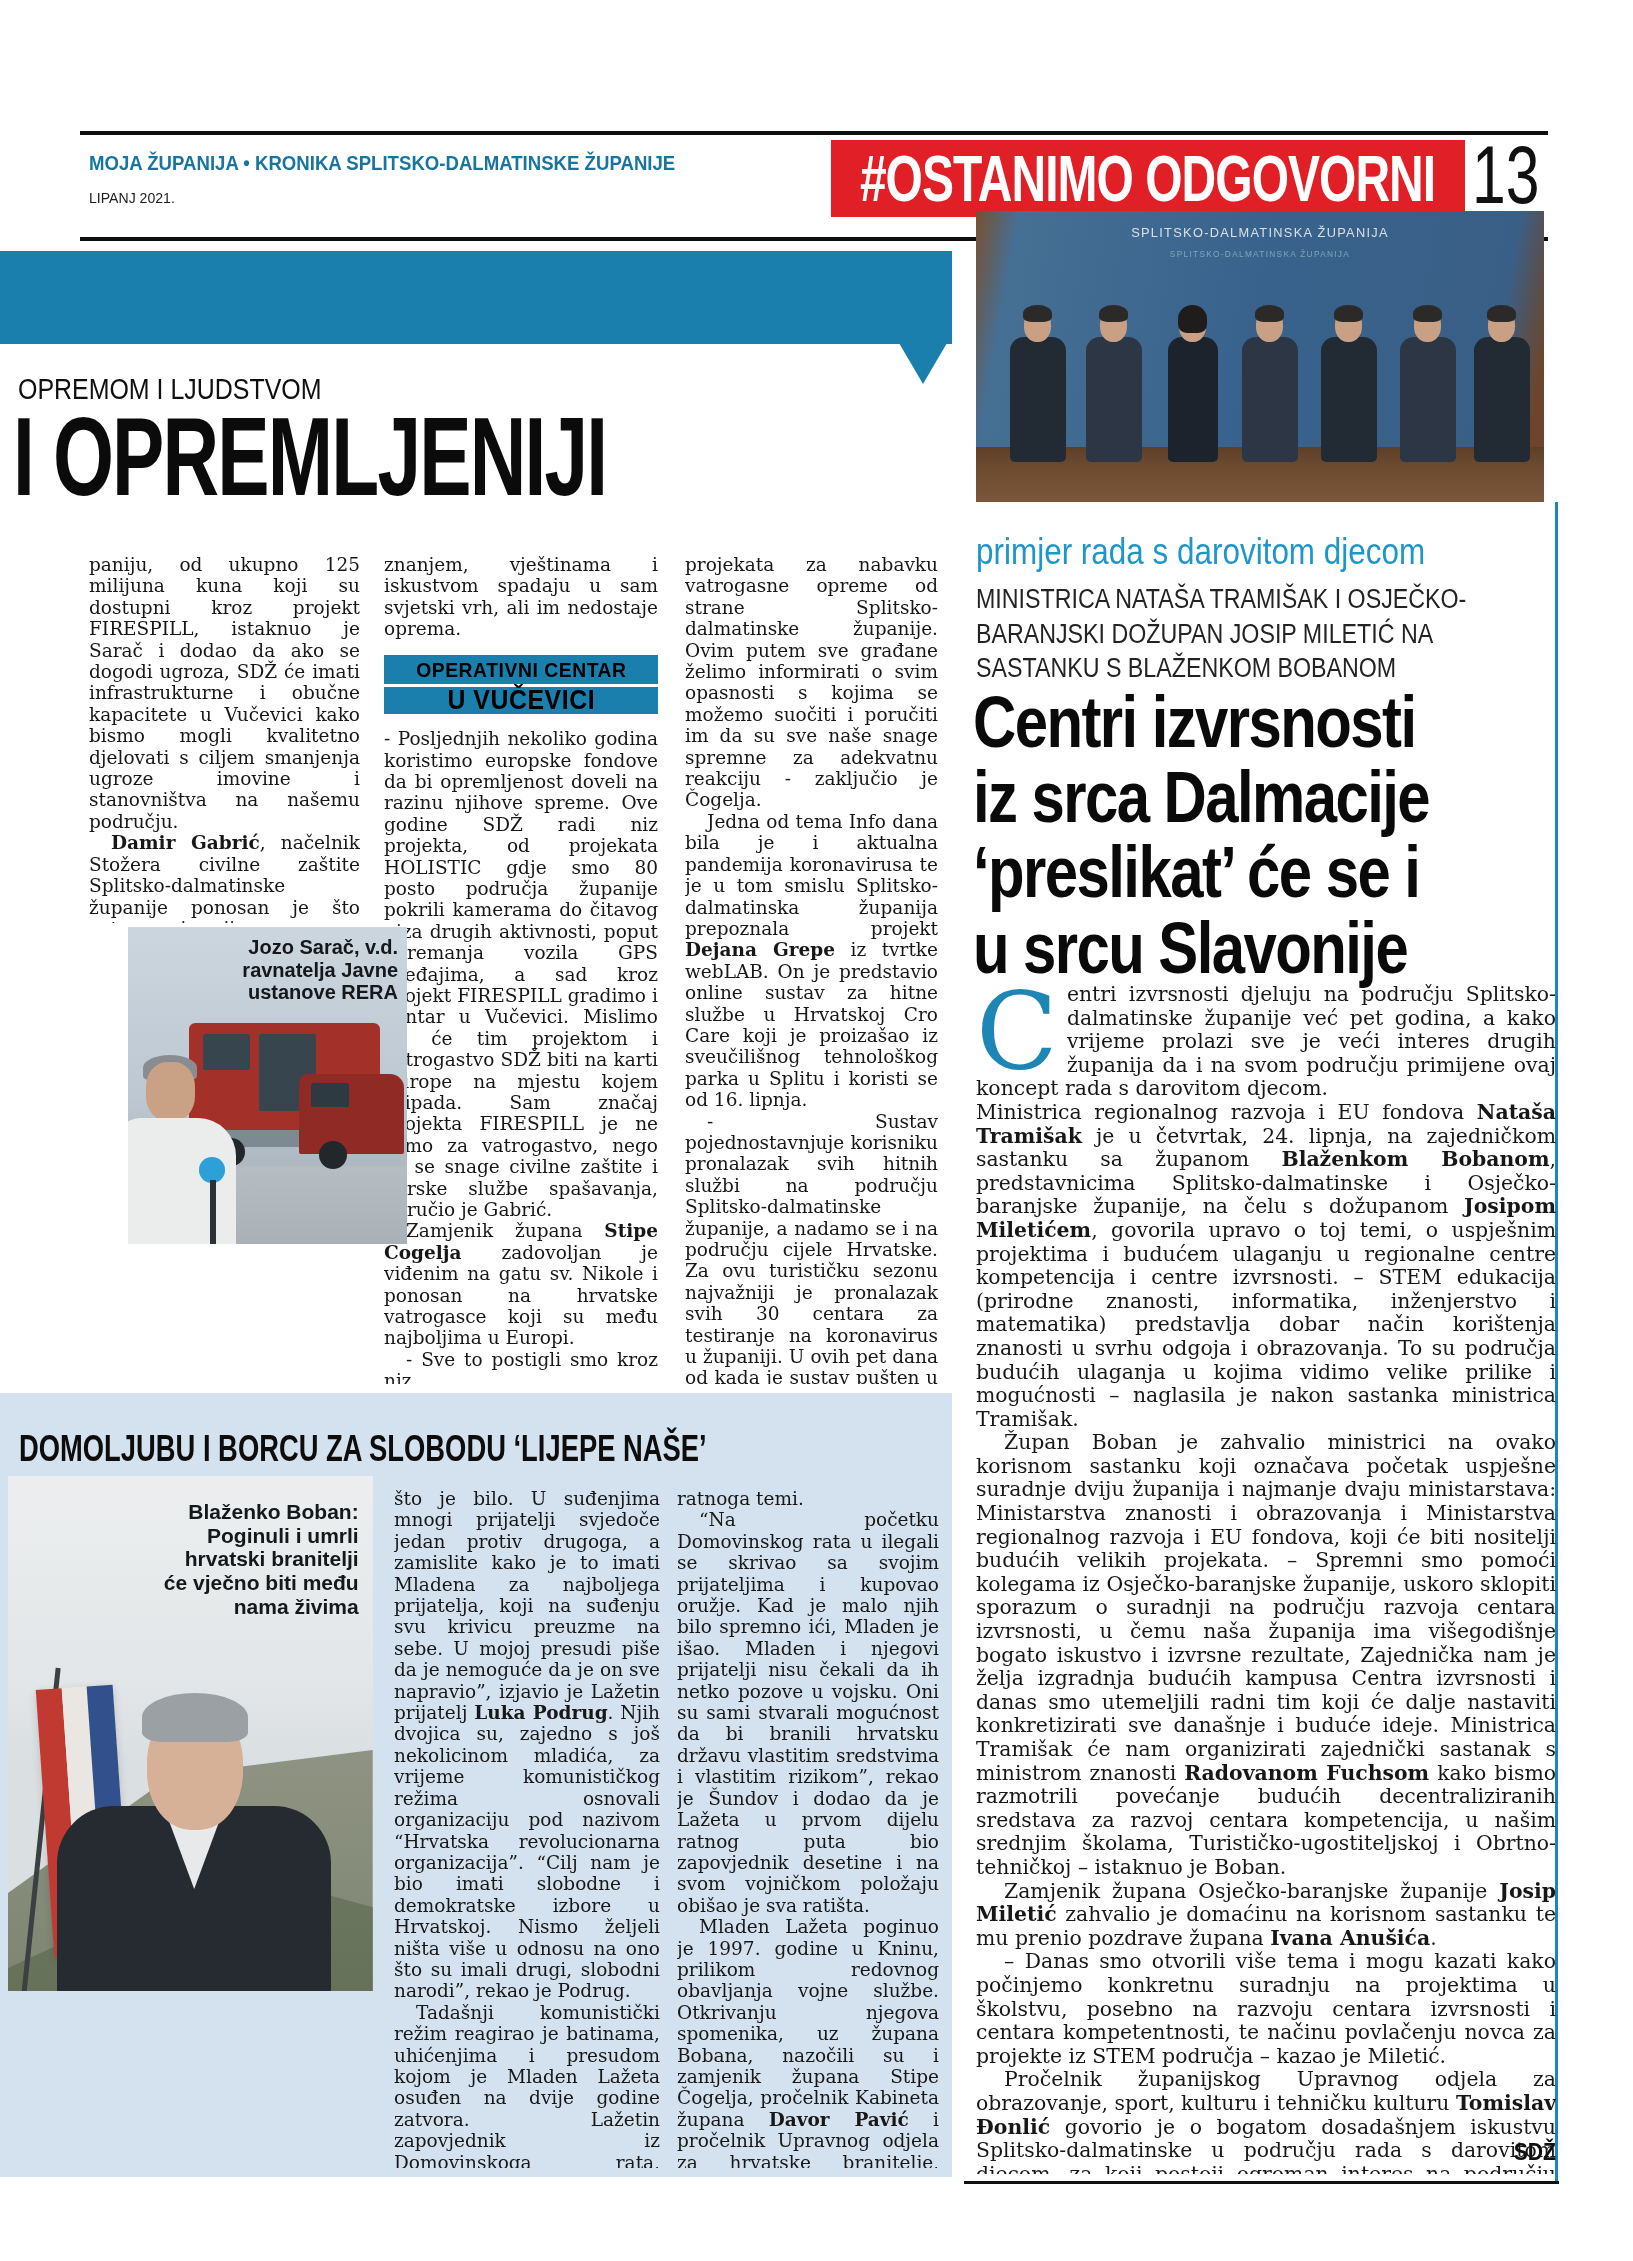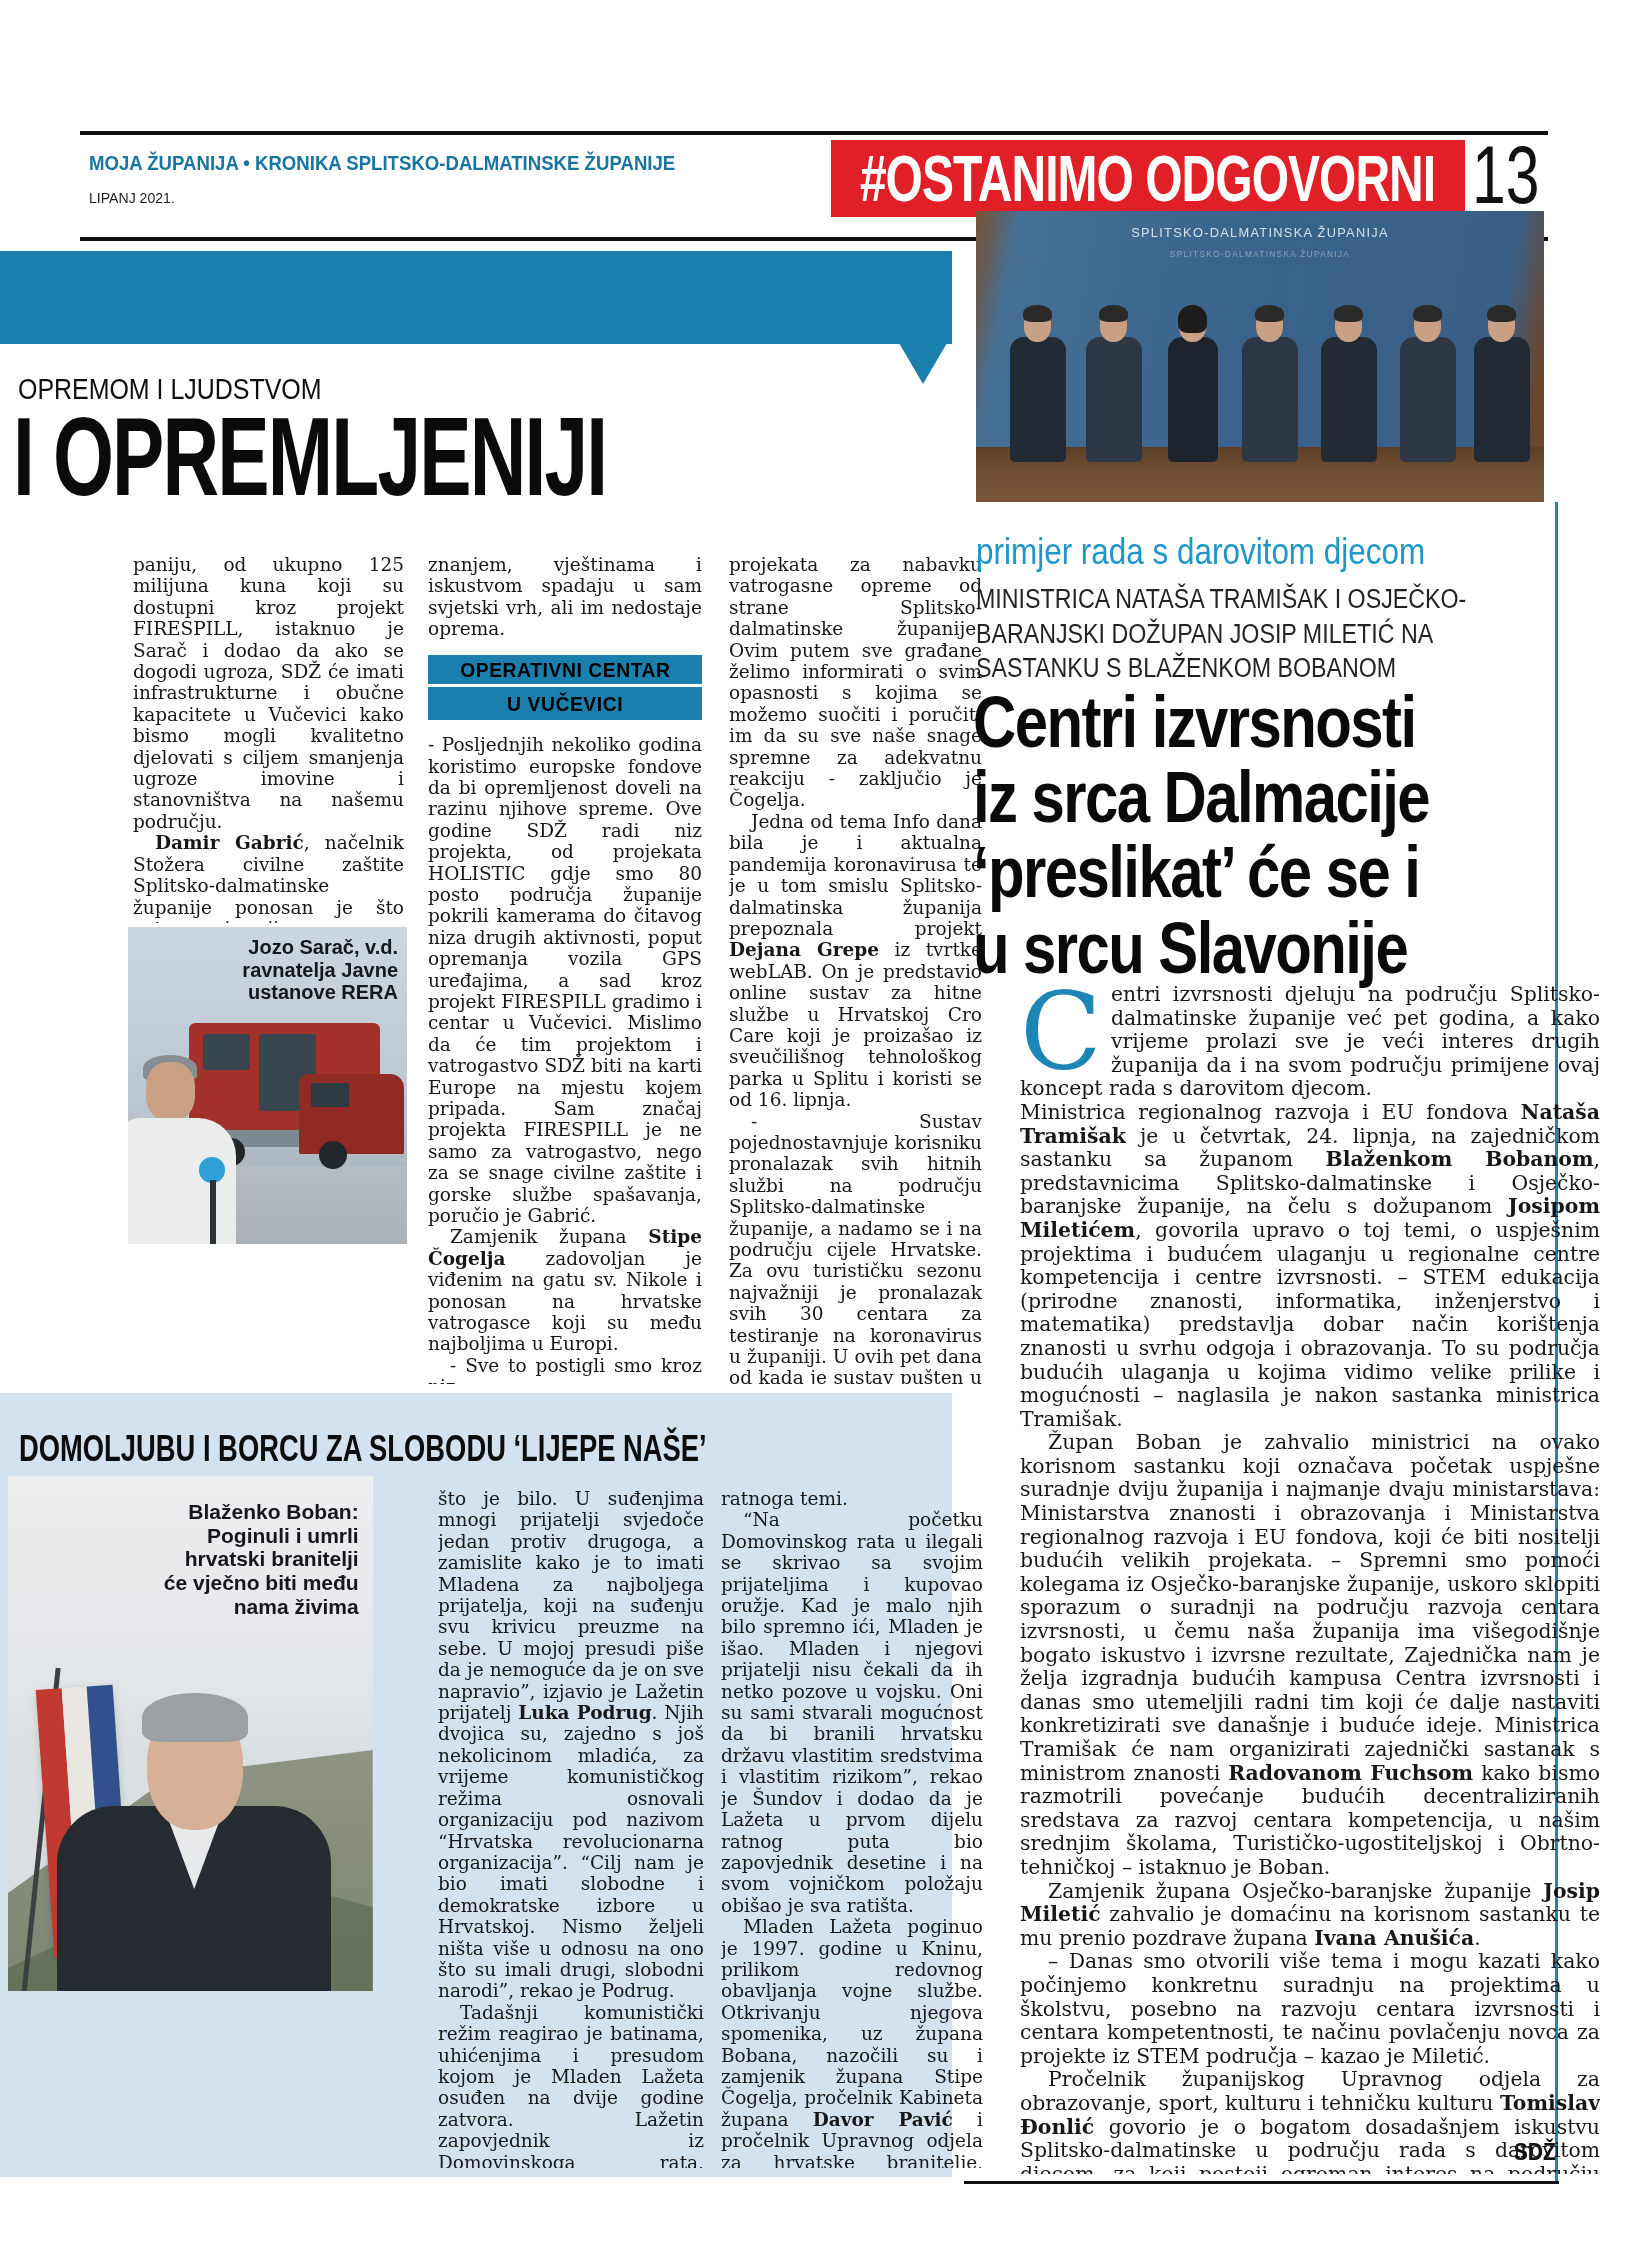--- a/index.html
+++ b/index.html
@@ -24,32 +24,32 @@
   .banner-tail{position:absolute; left:899px; top:343px; width:0; height:0;
        border-left:24px solid transparent; border-right:24px solid transparent;
        border-top:41px solid #1b7fad;}
   
   .kicker{position:absolute; left:18px; top:373px; font-size:29px; font-weight:500; color:#0f0f0f;
        transform:scaleX(.86); transform-origin:0 0; white-space:nowrap;}
   .headline1{position:absolute; left:12.8px; top:401px; font-size:112px; font-weight:800;
        line-height:1; color:#0b0b0b; transform:scaleX(.70); transform-origin:0 0; white-space:nowrap;
        letter-spacing:-2.6px;}
   .bodytext{font-family:"DejaVu Serif","Liberation Serif",serif; font-size:18.5px; line-height:21.4px;
-       text-align:justify; color:#171717; overflow:hidden; position:absolute;margin-left:44px;}
+       text-align:justify; color:#171717; overflow:hidden; position:absolute;}
   .bodytext p{margin:0;}
   .bodytext p:not(:first-child){text-indent:22px;}
   .lead-col1{left:89px; top:554px; width:271px; height:369px;}
   .lead-col2{left:384px; top:554px; width:274px; height:830px;}
   .lead-col3{left:685px; top:554px; width:253px; height:830px;}
   .opbox{margin:15.3px 0 14px 0;}
   .opbox .bar{background:#1b7fad; color:#000000; text-align:center; font-family:"Liberation Sans",sans-serif;
        font-weight:700; display:flex; align-items:center; justify-content:center;}
   .opbox .bar span{transform:scaleX(.92); white-space:nowrap; letter-spacing:0.6px;}
   .opbox .bar1{height:29px; font-size:21px; margin-bottom:3.2px;}
-  .opbox .bar2{height:33px; font-size:21px;}
+  .opbox .bar2{height:27px; font-size:27px;}
   
   .photo{position:absolute; overflow:hidden;}
   .photo-caption{position:absolute; font-family:"Liberation Sans",sans-serif; font-weight:700;
        white-space:pre-line; text-align:right; color:#14171b; line-height:1.13;}
   
   .ph-fire{left:83px; top:927px; width:279px; height:317px;
        background:linear-gradient(#ccd6df 0%, #bcc7d1 55%, #adb8c1 75%, #b6bdc2 76%, #a9b1b7 100%);margin-left:45px;}
   .ft-body{position:absolute; left:61px; top:96px; width:191px; height:121px; background:#a33029; border-radius:6.4px;}
   .ft-win{position:absolute; background:#37454f; border-radius:2.6px;}
   .ft-skirt{position:absolute; left:61px; top:203px; width:191px; height:16.6px; background:#7e8a91;}

